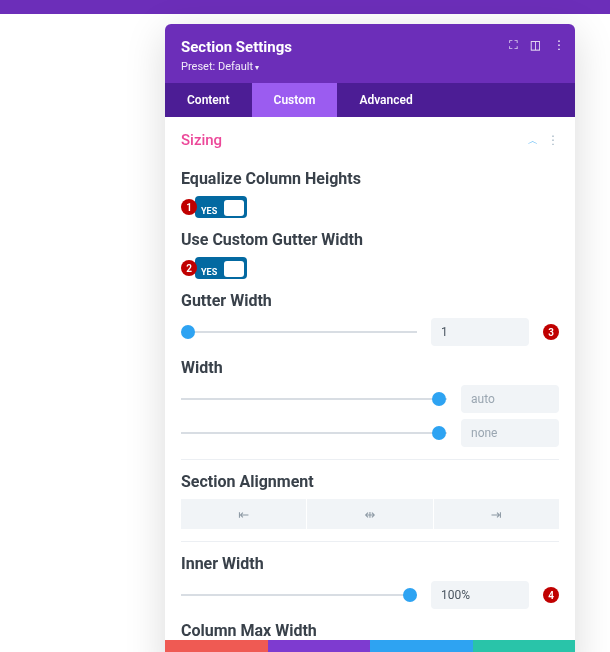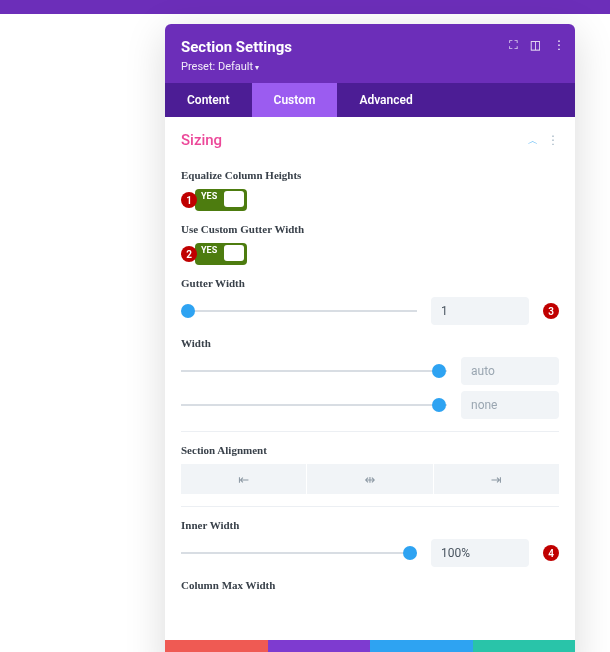--- a/index.html
+++ b/index.html
@@ -14,23 +14,23 @@
   .header-icons span { cursor: pointer; font-size: 12px; }
   .tabs { display: flex; background: #4c1d95; }
   .tab { flex: 0 0 auto; padding: 10px 22px; font-size: 12px; color: #fff; font-weight: 600; cursor: pointer; }
   .tab.active { background: #9b5cf0; }
   .body { background: #fff; padding: 0 16px; height: 523px; overflow-y: auto; position: relative; }
   .section-head { display: flex; justify-content: space-between; align-items: center; padding: 14px 0 8px; }
   .section-title { color: #ec4899; font-size: 15px; font-weight: 500; }
   .section-icons { display: flex; gap: 10px; align-items: center; color: #2ea3f2; font-size: 12px; }
   .section-icons .chev { font-size: 10px; }
   .section-icons .dots { color: #9fb2c1; }
-  .field-label { font-size: 11px; font-weight: 700; color: #39414a; margin: 12px 0 8px; font-family: Liberation Serif, serif; }
+  .field-label { font-size: 16px; font-weight: 700; color: #39414a; margin: 12px 0 8px; }
   .toggle-row { display: flex; align-items: center; gap: 0; }
-  .toggle { width: 52px; height: 22px; background: #4d7c0f; border-radius: 4px; display: flex; align-items: flex-start; padding: 2px; position: relative; cursor: pointer; }
+  .toggle { width: 52px; height: 22px; background: #0369a1; border-radius: 4px; display: flex; align-items: flex-end; padding: 2px; position: relative; cursor: pointer; }
   .toggle-label { color: #fff; font-size: 9px; font-weight: 700; padding: 0 4px; }
   .toggle-knob { width: 20px; height: 16px; background: #fff; border-radius: 3px; position: absolute; right: 3px; }
   .badge { width: 16px; height: 16px; background: #c00000; border-radius: 50%; color: #fff; font-size: 10px; font-weight: 600; display: flex; align-items: center; justify-content: center; margin-right: -2px; z-index: 2; }
   .slider-row { display: flex; align-items: center; gap: 14px; margin-top: 6px; margin-bottom: 6px; }
   .slider { flex: 1; height: 18px; position: relative; }
   .slider-track { position: absolute; top: 8px; left: 0; right: 0; height: 2px; background: #d8dde3; }
   .slider-thumb { position: absolute; top: 2px; width: 14px; height: 14px; background: #2ea3f2; border-radius: 50%; cursor: pointer; transform: translateX(-50%); }
   .slider-input { width: 98px; height: 28px; background: #f1f4f7; border: none; border-radius: 4px; padding: 0 10px; font-size: 12px; color: #4a5560; }
   .slider-input::placeholder { color: #9aa6b1; }
   .slider-badge { width: 16px; height: 16px; background: #c00000; border-radius: 50%; color: #fff; font-size: 10px; font-weight: 600; display: flex; align-items: center; justify-content: center; flex: 0 0 auto; }

